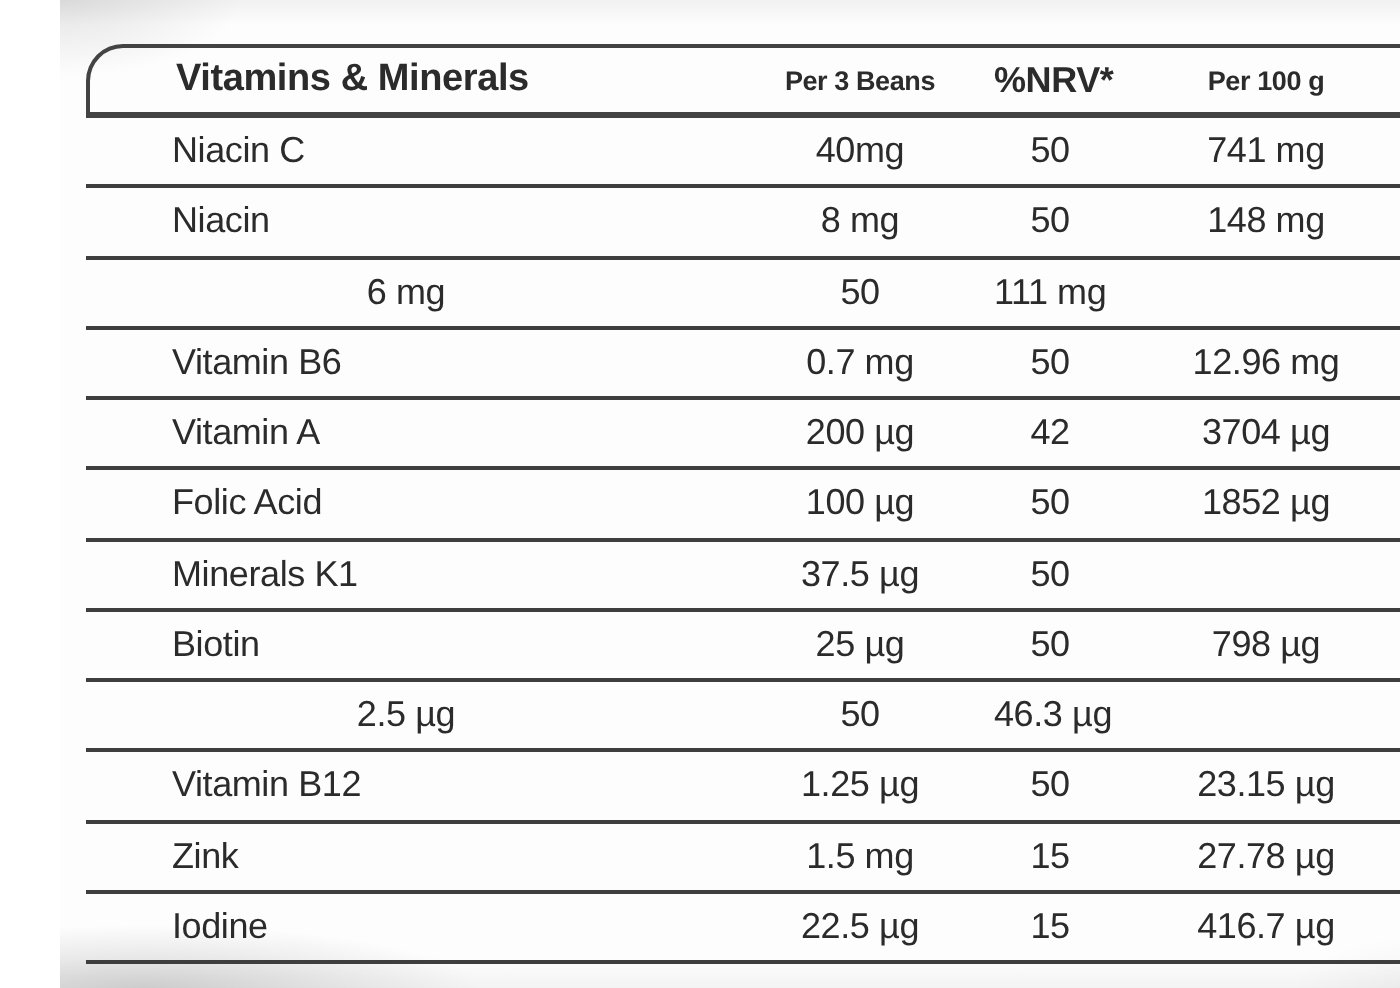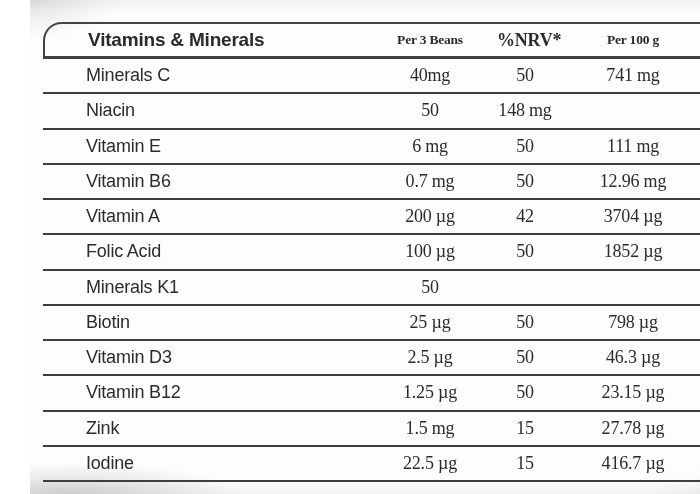--- a/index.html
+++ b/index.html
@@ -48,50 +48,50 @@
     box-sizing: border-box;
     display: grid;
     grid-template-columns: 320px 134px 56px 160px;
     height: 35.25px;
     align-items: center;
     border-bottom: 2px solid #3e3e3e;
     letter-spacing: -0.2px;
   }
   .cell { white-space: nowrap; }
   .c1 { padding-left: 43px; text-align: left; font-size: 18px; }
-  .c2, .c3, .c4 { text-align: center; font-size: 18px; font-family: Liberation Serif, serif; }
+  .c2, .c3, .c4 { text-align: center; font-size: 18px; }
   .head-main { font-size: 19px; font-weight: bold; }
   .head-small { font-size: 13.5px; font-weight: bold; }
   .head-nrv { font-size: 18px; font-weight: bold; }
 </style>
 </head>
 <body>
 
 <div class="page">
   <div class="table">
     <div class="thead">
       <div class="cell c1 head-main">Vitamins &amp; Minerals</div>
       <div class="cell c2 head-small">Per 3 Beans</div>
       <div class="cell c3 head-nrv">%NRV*</div>
       <div class="cell c4 head-small">Per 100 g</div>
     </div>
     <div class="tbody" id="tbody">
         <div class="row">
-          <div class="cell c1">Minerals C</div>
+          <div class="cell c1">Niacin C</div>
           <div class="cell c2">40mg</div>
           <div class="cell c3">50</div>
           <div class="cell c4">741 mg</div>
         </div>
         <div class="row">
           <div class="cell c1">Niacin</div>
+          <div class="cell c2">8 mg</div>
           <div class="cell c3">50</div>
           <div class="cell c4">148 mg</div>
         </div>
         <div class="row">
-          <div class="cell c1">Vitamin E</div>
           <div class="cell c2">6 mg</div>
           <div class="cell c3">50</div>
           <div class="cell c4">111 mg</div>
         </div>
         <div class="row">
           <div class="cell c1">Vitamin B6</div>
           <div class="cell c2">0.7 mg</div>
           <div class="cell c3">50</div>
           <div class="cell c4">12.96 mg</div>
         </div>
@@ -102,30 +102,30 @@
           <div class="cell c4">3704 µg</div>
         </div>
         <div class="row">
           <div class="cell c1">Folic Acid</div>
           <div class="cell c2">100 µg</div>
           <div class="cell c3">50</div>
           <div class="cell c4">1852 µg</div>
         </div>
         <div class="row">
           <div class="cell c1">Minerals K1</div>
+          <div class="cell c2">37.5 µg</div>
           <div class="cell c3">50</div>
         </div>
         <div class="row">
           <div class="cell c1">Biotin</div>
           <div class="cell c2">25 µg</div>
           <div class="cell c3">50</div>
           <div class="cell c4">798 µg</div>
         </div>
         <div class="row">
-          <div class="cell c1">Vitamin D3</div>
           <div class="cell c2">2.5 µg</div>
           <div class="cell c3">50</div>
           <div class="cell c4">46.3 µg</div>
         </div>
         <div class="row">
           <div class="cell c1">Vitamin B12</div>
           <div class="cell c2">1.25 µg</div>
           <div class="cell c3">50</div>
           <div class="cell c4">23.15 µg</div>
         </div>

